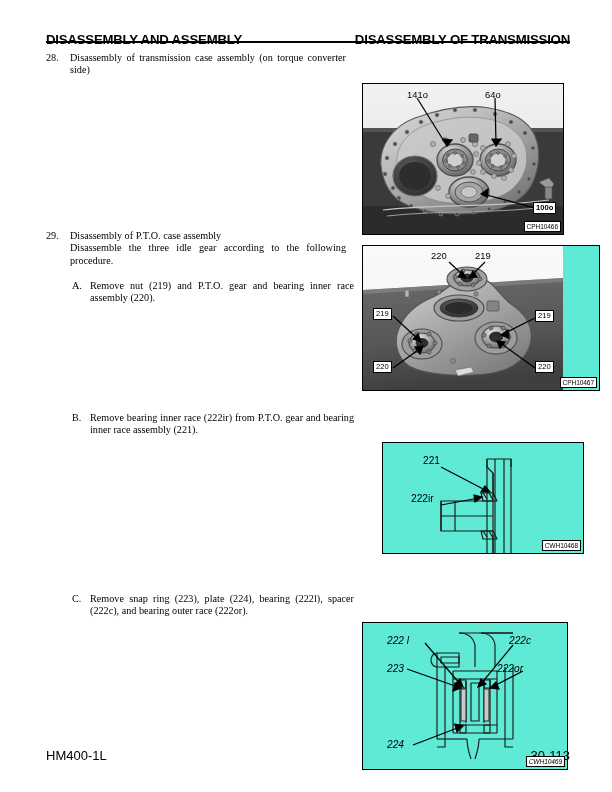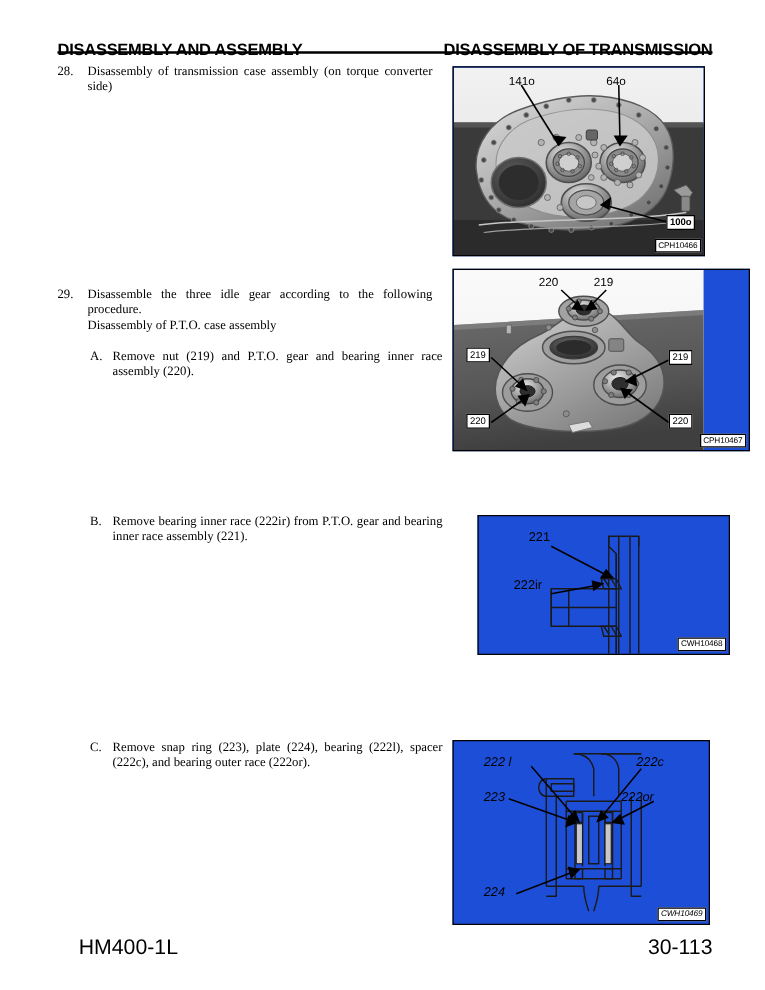--- a/index.html
+++ b/index.html
@@ -80,23 +80,24 @@
   .sub-body {
     margin-left: 18px;
     text-align: justify;
     text-justify: inter-word;
   }
 
   
   .figure {
     position: absolute;
     border: 1.1px solid #000;
-    background: #1d4ed8;
+    background: #5eead4;
     overflow: hidden;
     box-sizing: border-box;
+    margin-top: 30px;
   }
   .fig-caption {
     position: absolute;
     right: 2px;
     bottom: 2px;
     font-family: "Liberation Sans", sans-serif;
     font-size: 6.6px;
     letter-spacing: -0.1px;
     background: #fff;
     border: 0.8px solid #000;
@@ -138,22 +139,21 @@
     z-index: 30;
     white-space: nowrap;
     color: #000;
   }
 
   
   .footer-left, .footer-right {
     position: absolute;
     top: 748px;
     font-family: "Liberation Sans", sans-serif;
-    font-size: 17px;
-    margin-left: 17px;
+    font-size: 13px;
   }
   .footer-left  { left: 46px; }
   .footer-right { right: 42px; }
 </style>
 </head>
 <body>
 
 <div class="page">
 
   <div class="header">
@@ -165,22 +165,22 @@
   <div class="step" style="left:46px; top:52px;">
     <div class="step-num">28.</div>
     <div class="step-body">
       <p>Disassembly of transmission case assembly (on torque converter side)</p>
     </div>
   </div>
 
   <div class="step" style="left:46px; top:230px;">
     <div class="step-num">29.</div>
     <div class="step-body">
+      <p>Disassembly of P.T.O. case assembly</p>
       <p>Disassemble the three idle gear according to the following procedure.</p>
-      <p>Disassembly of P.T.O. case assembly</p>
     </div>
   </div>
 
   <div class="sub" style="left:72px; top:280px;">
     <div class="sub-letter">A.</div>
     <div class="sub-body">Remove nut (219) and P.T.O. gear and bearing inner race assembly (220).</div>
   </div>
 
   <div class="sub" style="left:72px; top:412px;">
     <div class="sub-letter">B.</div>

